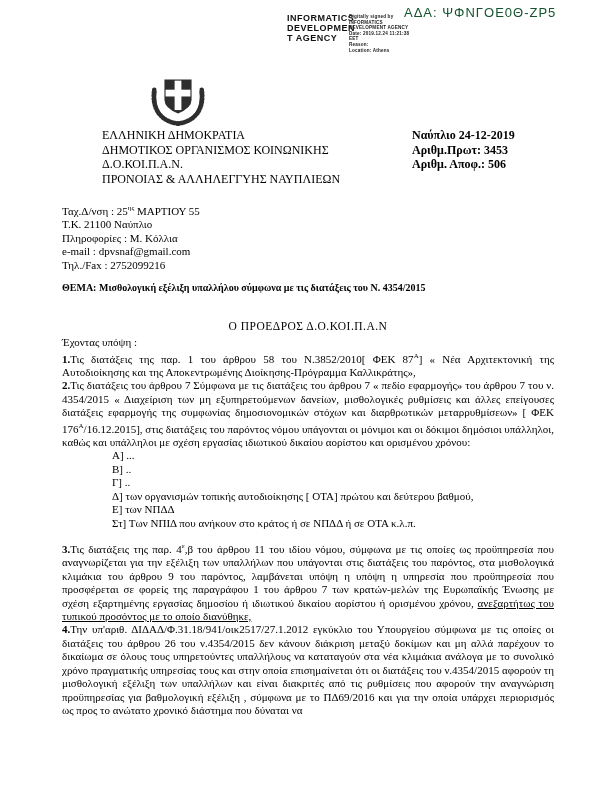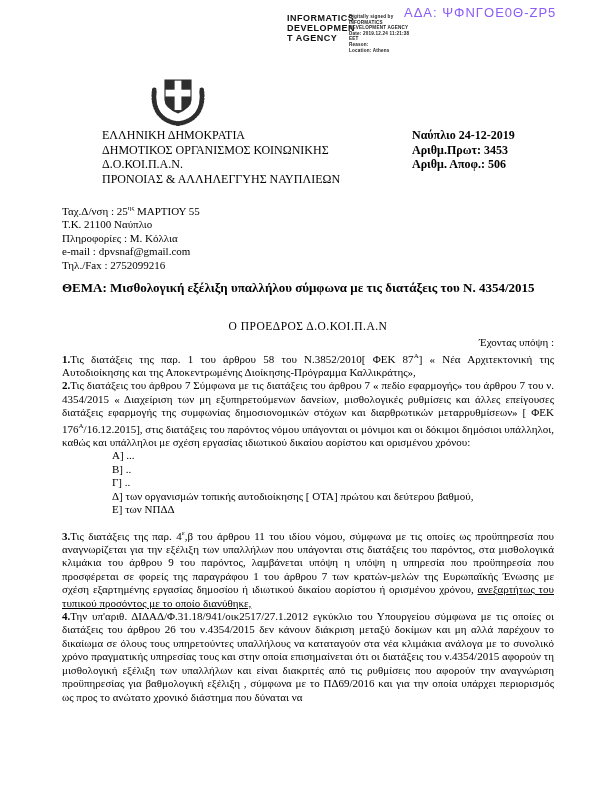--- a/index.html
+++ b/index.html
@@ -9,21 +9,21 @@
     margin:0 auto;
     background:#ffffff;
     color:#000;
     font-family:"Liberation Serif", serif;
     overflow:hidden;
   }
   
   .ada{
     position:absolute;left:404px;top:5px;
     font-family:"Liberation Sans", sans-serif;
-    font-size:13px;letter-spacing:1px;color:#8b5cf6;
+    font-size:13px;letter-spacing:1px;color:#14532d;
   }
   .sig{position:absolute;left:287px;top:13px;display:flex;gap:4px;}
   .sig-agency{
     font-family:"Liberation Sans", sans-serif;
     font-weight:bold;font-size:9px;line-height:10px;letter-spacing:.5px;color:#111;
     width:58px;
   }
   .sig-details{
     font-family:"Liberation Sans", sans-serif;
     font-weight:bold;font-size:4.6px;line-height:5.6px;letter-spacing:.2px;color:#222;
@@ -39,28 +39,28 @@
   .ref-block{
     position:absolute;left:412px;top:128px;
     font-weight:bold;font-size:12px;line-height:14.5px;
   }
   .contact-block{
     position:absolute;left:62px;top:202px;
     font-size:11px;line-height:13.5px;
   }
   .subject{
     position:absolute;left:62px;top:281px;width:492px;
-    font-weight:bold;font-size:13px;line-height:13.5px;
+    font-weight:bold;font-size:10px;line-height:13.5px;
   }
   .body{
     position:absolute;left:62px;top:320px;width:492px;
     font-size:11px;line-height:13.45px;
   }
   .issuer{text-align:center;font-size:11.5px;letter-spacing:.5px;margin-bottom:3px;}
-  .having{margin:0;text-align:right;}
+  .having{margin:0;}
   .body p{margin:0;text-align:justify;}
   p.gap-before{}
   p.gap-before-sm{margin-top:10px;}
   .list{margin:0 0 0 50px;}
   .list div{line-height:13.45px;}
   sup{font-size:64%;}
 </style>
 </head>
 <body>
 
@@ -128,19 +128,20 @@
 
     <p><span style="font-weight: bold;">1.</span><span>Τις διατάξεις  της παρ. 1 του άρθρου 58 του Ν.3852/2010[ ΦΕΚ 87</span><sup>Α</sup><span>] « Νέα Αρχιτεκτονική της Αυτοδιοίκησης και της Αποκεντρωμένης Διοίκησης-Πρόγραμμα Καλλικράτης»,</span></p>
     <p class="gap-before"><span style="font-weight: bold;">2.</span><span>Τις διατάξεις του άρθρου 7 Σύμφωνα με τις  διατάξεις του άρθρου 7 « πεδίο εφαρμογής» του άρθρου 7 του  ν. 4354/2015 « Διαχείριση των μη εξυπηρετούμενων δανείων, μισθολογικές ρυθμίσεις και άλλες επείγουσες διατάξεις εφαρμογής της συμφωνίας δημοσιονομικών στόχων και διαρθρωτικών μεταρρυθμίσεων» [ ΦΕΚ 176</span><sup>Α</sup><span>/16.12.2015],   στις διατάξεις του παρόντος νόμου υπάγονται οι μόνιμοι και οι  δόκιμοι δημόσιοι υπάλληλοι, καθώς και   υπάλληλοι με σχέση εργασίας ιδιωτικού δικαίου αορίστου και ορισμένου χρόνου:</span></p>
 
     <div class="list">
       <div>Α] ...</div>
       <div>Β] ..</div>
       <div>Γ] ..</div>
       <div>Δ] των οργανισμών τοπικής αυτοδιοίκησης [ ΟΤΑ] πρώτου και δεύτερου βαθμού,</div>
       <div>Ε] των ΝΠΔΔ</div>
+      <div>Στ] Των ΝΠΙΔ που ανήκουν στο κράτος ή σε ΝΠΔΔ ή σε ΟΤΑ κ.λ.π.</div>
     </div>
 
     <p class="gap-before-sm"><span style="font-weight: bold;">3.</span><span>Τις διατάξεις   της παρ. 4</span><sup>ε</sup><span>,β του άρθρου 11  του ιδίου νόμου, σύμφωνα με τις οποίες  ως προϋπηρεσία που αναγνωρίζεται για την εξέλιξη των υπαλλήλων που υπάγονται στις διατάξεις  του παρόντος, στα μισθολογικά κλιμάκια του άρθρου 9 του παρόντος, λαμβάνεται υπόψη η  υπόψη  η υπηρεσία  που προϋπηρεσία  που προσφέρεται  σε φορείς της παραγράφου 1 του άρθρου 7 των κρατών-μελών της Ευρωπαϊκής Ένωσης με σχέση εξαρτημένης   εργασίας δημοσίου ή ιδιωτικού δικαίου αορίστου ή ορισμένου χρόνου, </span><span style="text-decoration: underline;">ανεξαρτήτως του τυπικού προσόντος με το οποίο διανύθηκε,</span></p>
     <p><span style="font-weight: bold;"> 4.</span><span>Την υπ'αριθ.  ΔΙΔΑΔ/Φ.31.18/941/οικ2517/27.1.2012 εγκύκλιο του Υπουργείου   σύμφωνα με τις οποίες οι διατάξεις του άρθρου 26 του ν.4354/2015 δεν κάνουν διάκριση μεταξύ δοκίμων και μη αλλά παρέχουν το δικαίωμα σε όλους τους υπηρετούντες υπαλλήλους να καταταγούν στα νέα κλιμάκια ανάλογα με το συνολικό χρόνο πραγματικής υπηρεσίας τους και στην οποία επισημαίνεται ότι οι διατάξεις του  ν.4354/2015 αφορούν τη μισθολογική εξέλιξη των υπαλλήλων και είναι διακριτές από τις ρυθμίσεις που αφορούν την αναγνώριση προϋπηρεσίας για βαθμολογική εξέλιξη , σύμφωνα με το ΠΔ69/2016 και για την οποία υπάρχει περιορισμός ως προς  το ανώτατο χρονικό διάστημα που δύναται να</span></p>
   </div>
 
 </div>
 
 </body></html>

